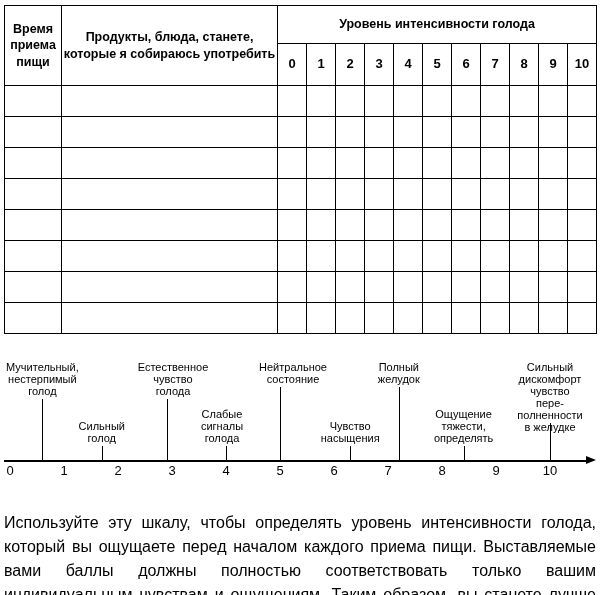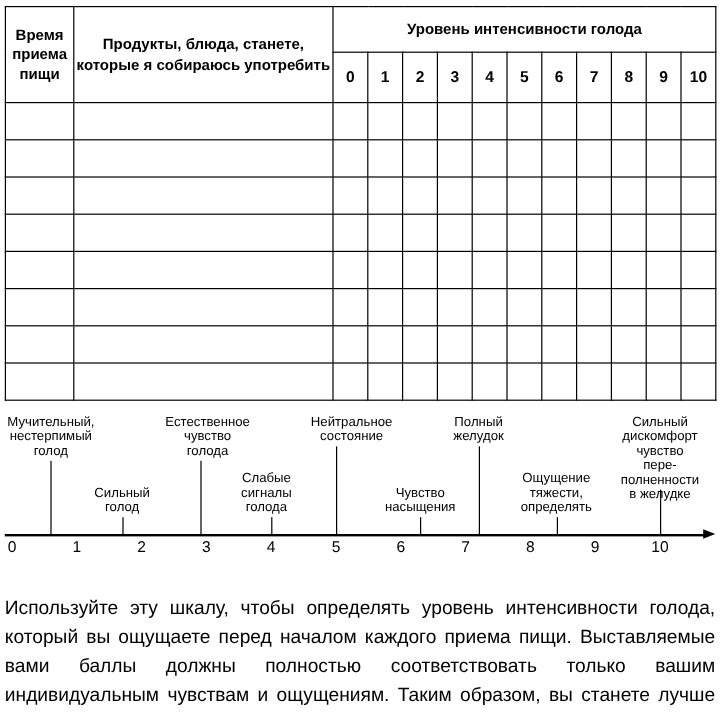--- a/index.html
+++ b/index.html
@@ -21,21 +21,21 @@
   }
   .h-intensity { height: 38px; }
   #num-row th { height: 42px; font-size: 13px; }
   .diary tbody td { height: 31px; }
   .c-time { width: 57px; }
   .c-prod { width: 216px; }
   .c-num  { width: 29px; }
 
   
   .scale {
-    position: relative; height: 128px; margin-top: 11px;
+    position: relative; height: 128px; margin-top: 26px;
     font-size: 11px; line-height: 12px;
   }
   .scale-label {
     position: absolute; transform: translateX(-50%);
     text-align: center; white-space: pre-line;
   }
   .tick { position: absolute; width: 1px; background: #000; }
   .axis-line { position: absolute; left: 0; top: 100px; width: 585px; height: 1.5px; background: #000; }
   .axis-arrow {
     position: absolute; left: 582px; top: 96px;

